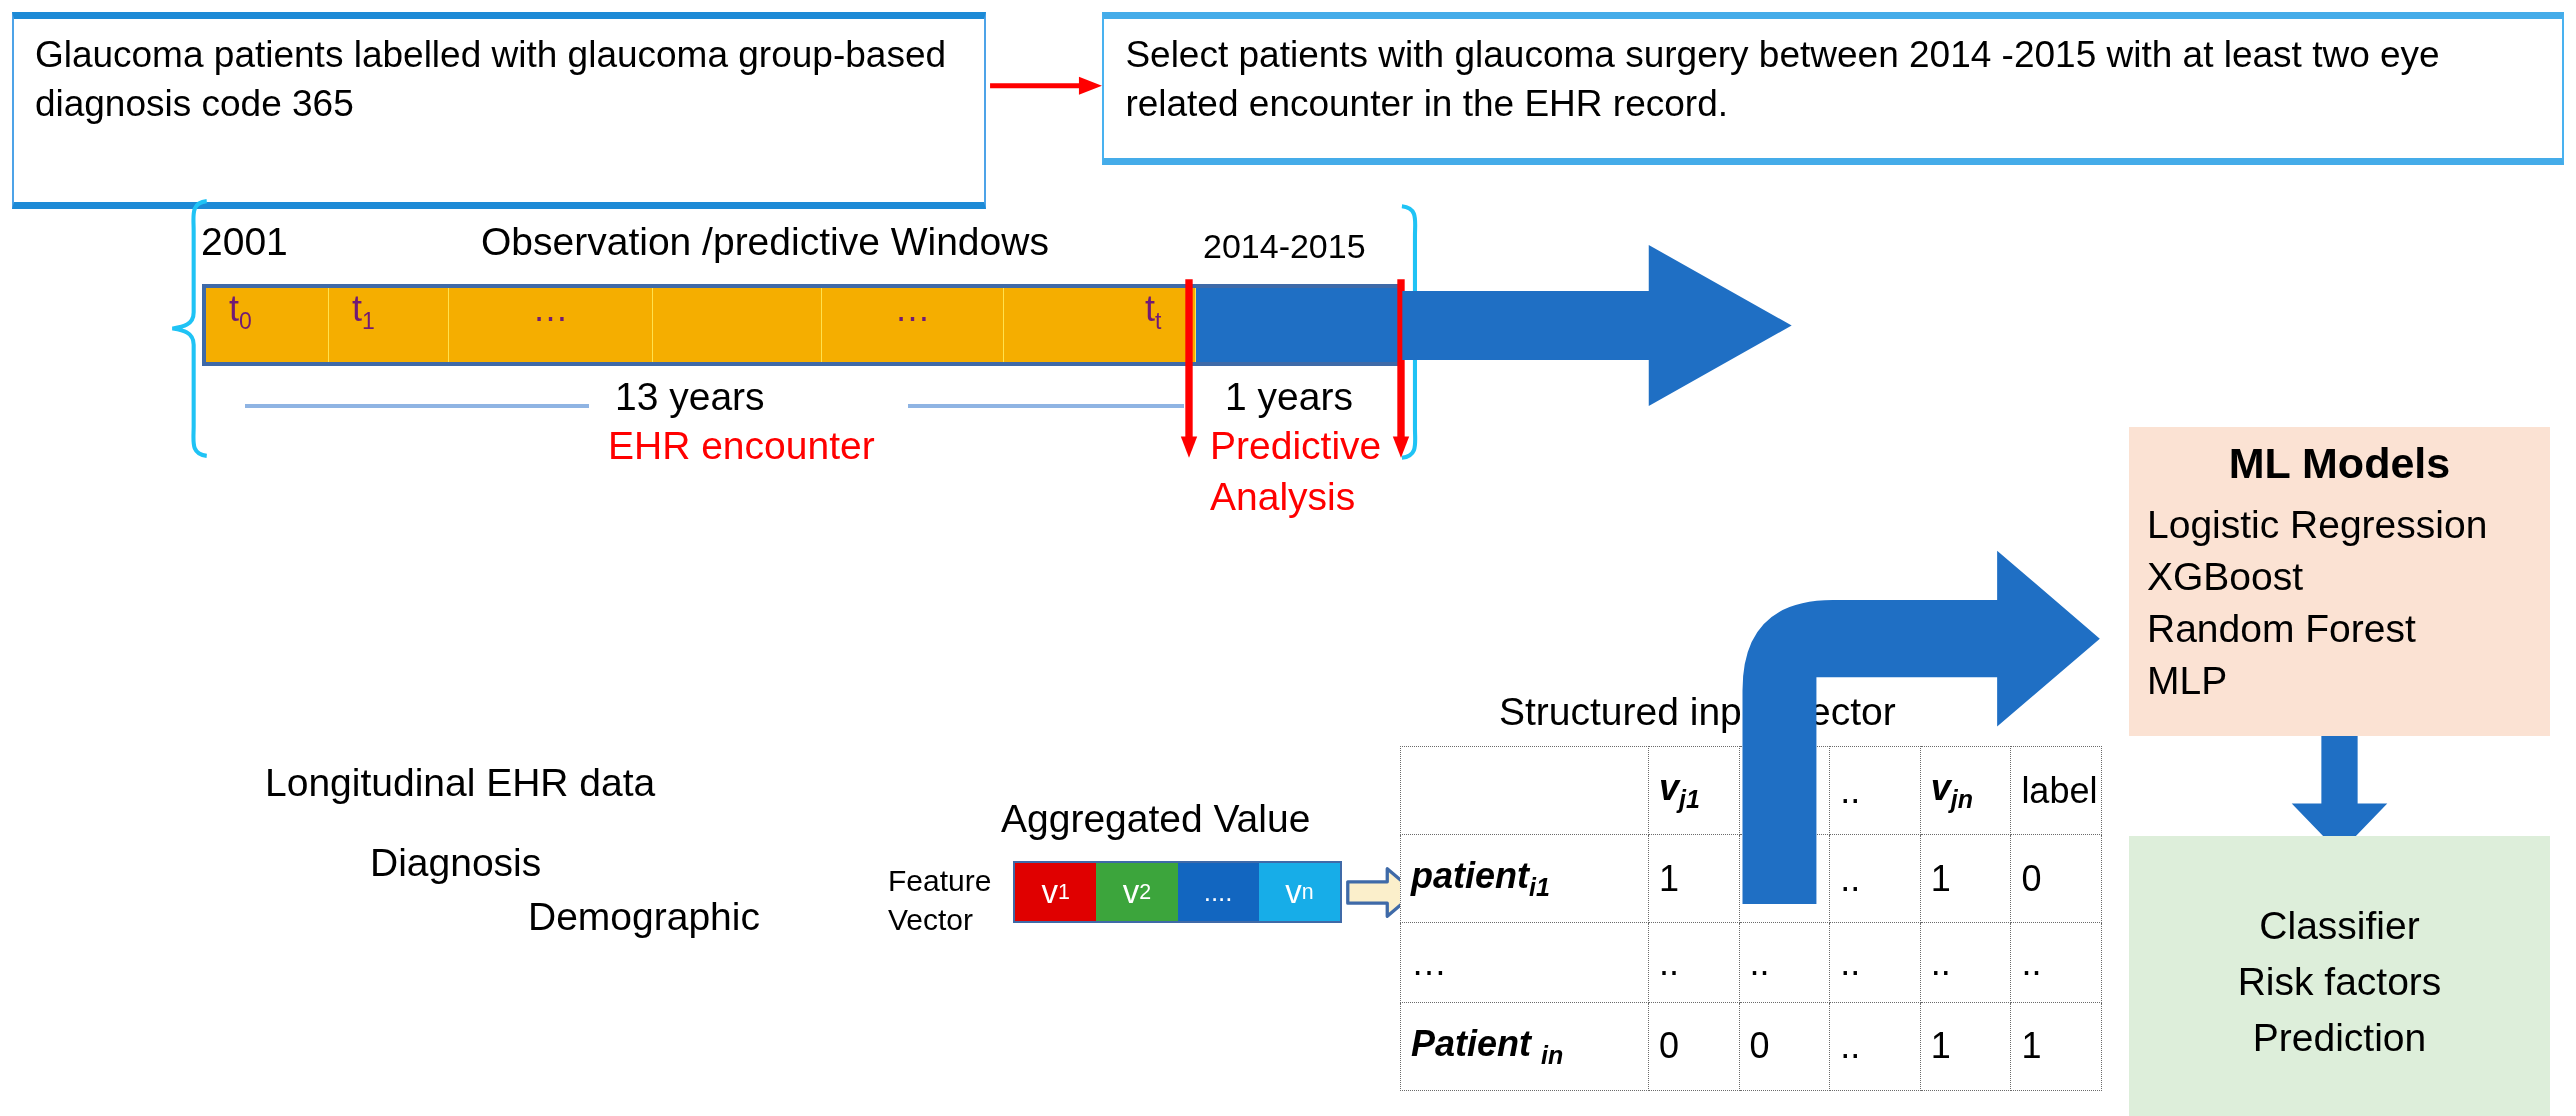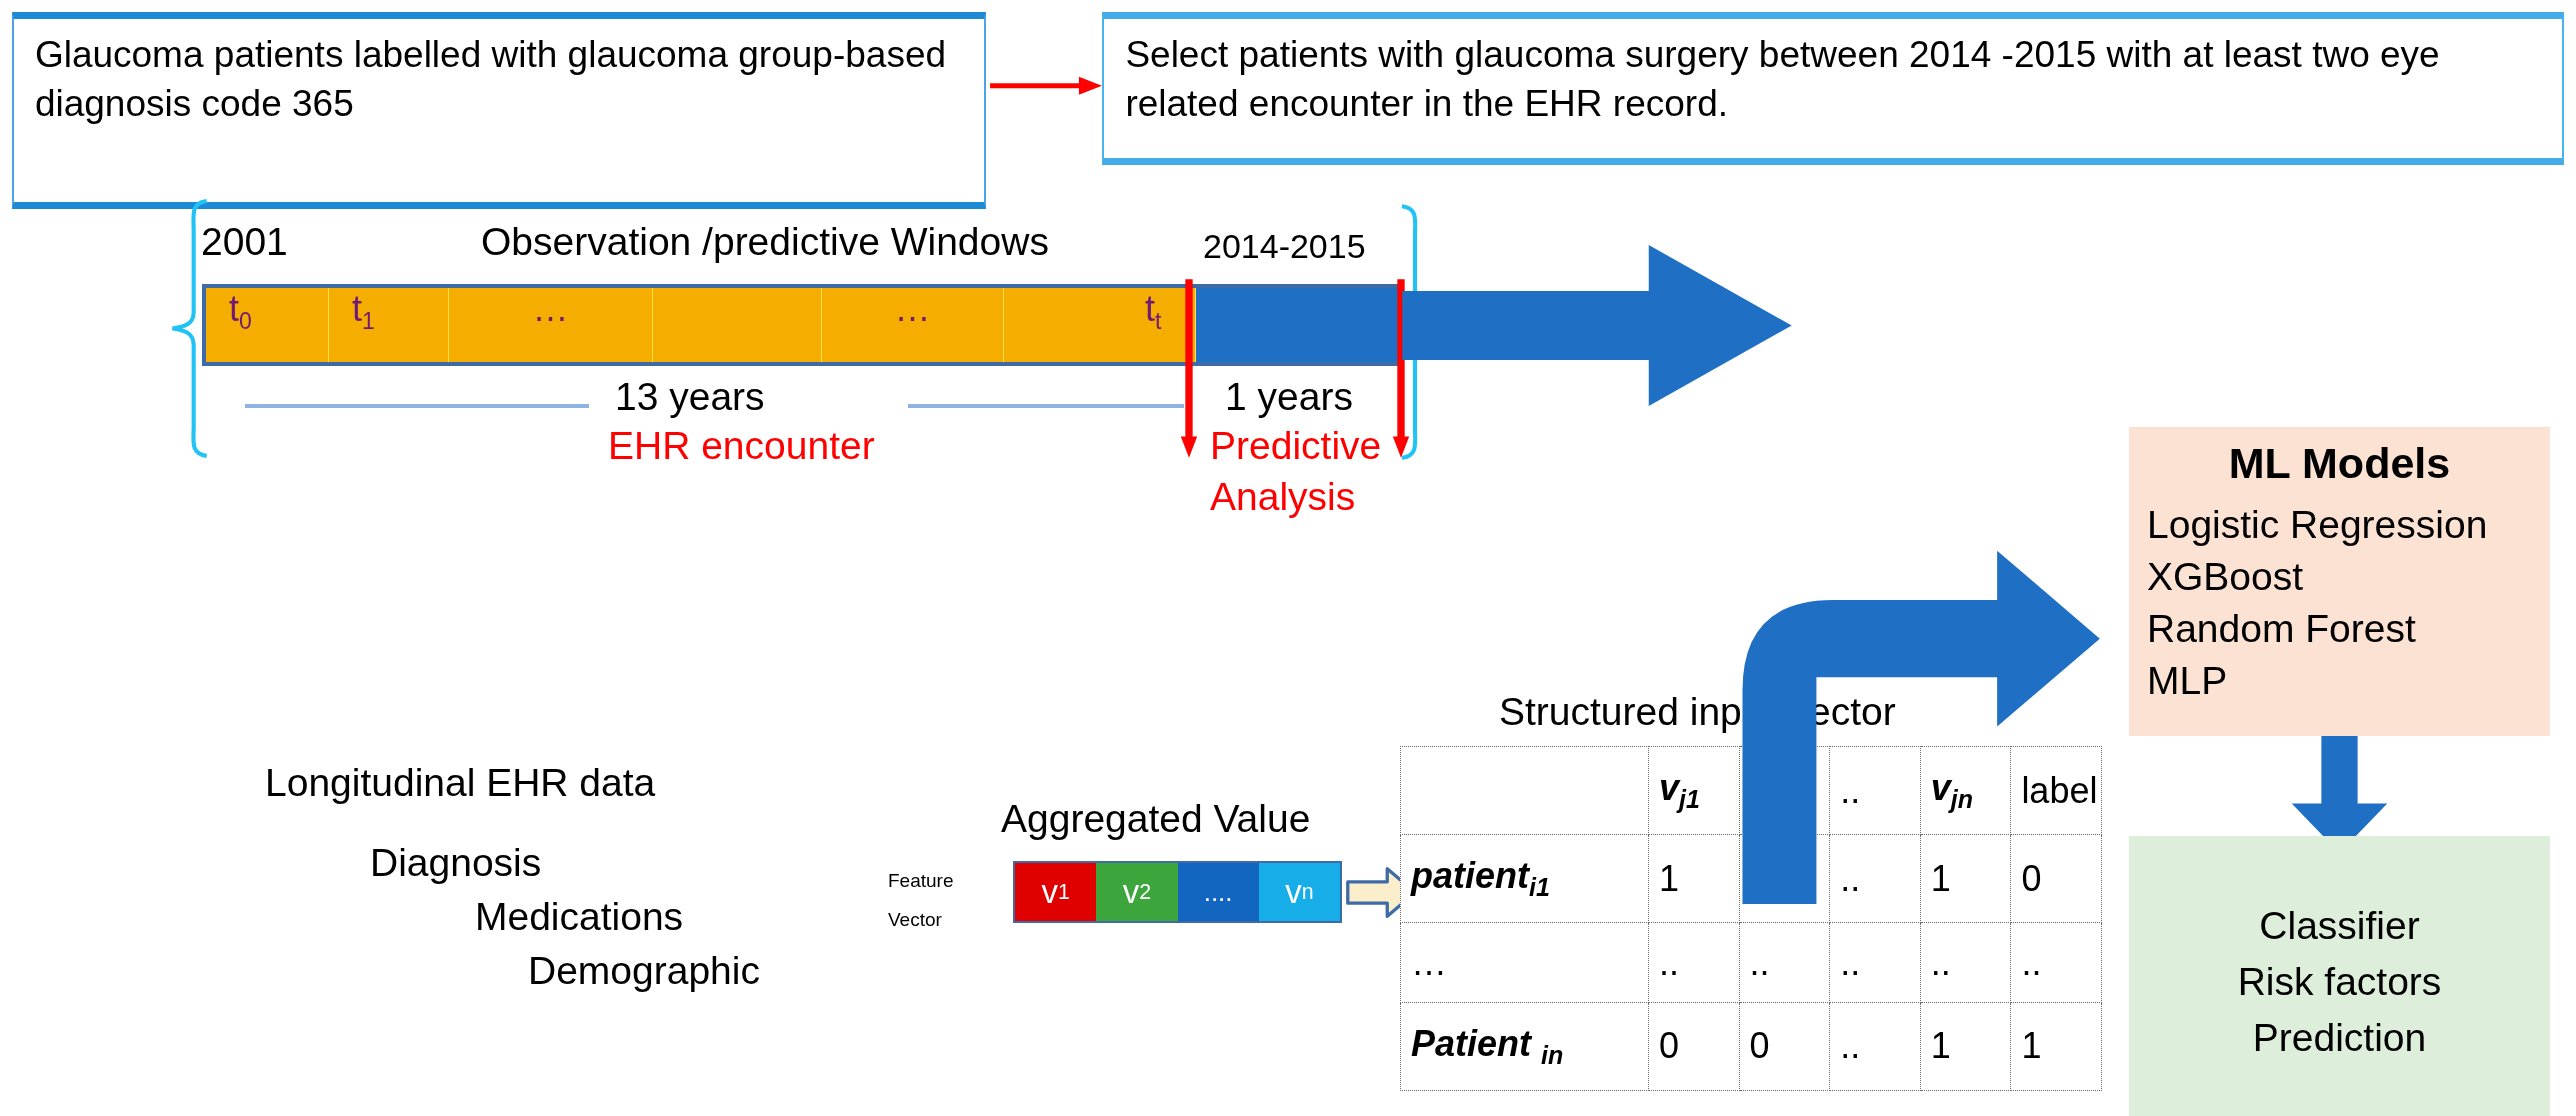--- a/index.html
+++ b/index.html
@@ -50,21 +50,21 @@
 
   
   #ehr-list{left:265px;top:756px;font-size:39px;line-height:54px;}
   #ehr-list div{white-space:nowrap;}
   .indent1{padding-left:105px;margin-top:26px;}
   .indent2{padding-left:210px;}
   .indent3{padding-left:263px;}
 
   
   #agg-value-label{left:1001px;top:797px;font-size:39px;white-space:nowrap;}
-  #fv-label{left:888px;top:861px;font-size:19px;line-height:39px;}
+  #fv-label{left:888px;top:861px;font-size:30px;line-height:39px;}
   #fv-bar{left:1013px;top:861px;width:329px;height:62px;
       border:2.5px solid #3f6aa8;box-sizing:border-box;display:flex;}
   .fv-cell{flex:1;display:flex;align-items:center;justify-content:center;
       color:#ffffff;font-size:33px;}
   .fv-cell sub{font-size:21.4px;}
   #fv-arrow{left:1346px;top:867px;width:71px;height:51px;}
 
   
   #struct-label{left:1499px;top:690px;font-size:39px;white-space:nowrap;}
   #vec-table{left:1400px;top:746px;width:702px;height:345px;
@@ -160,21 +160,20 @@
 <div class="abs" id="label-13years">13 years</div>
 <div class="abs" id="rule-right"></div>
 <div class="abs" id="label-ehr">EHR encounter</div>
 <div class="abs" id="label-1year">1 years</div>
 <div class="abs" id="label-pred-1">Predictive</div>
 <div class="abs" id="label-pred-2">Analysis</div>
 
 <div class="abs" id="ehr-list">
   <div>Longitudinal EHR data</div>
   <div class="indent1">Diagnosis</div>
-  <div class="indent2">Medications</div>
   <div class="indent3">Demographic</div>
 </div>
 
 <div class="abs" id="agg-value-label">Aggregated Value</div>
 <div class="abs" id="fv-label">
   <div>Feature</div>
   <div>Vector</div>
 </div>
 <div class="abs" id="fv-bar">
   <div class="fv-cell" style="background:#E00000;">v<sub>1</sub></div>

